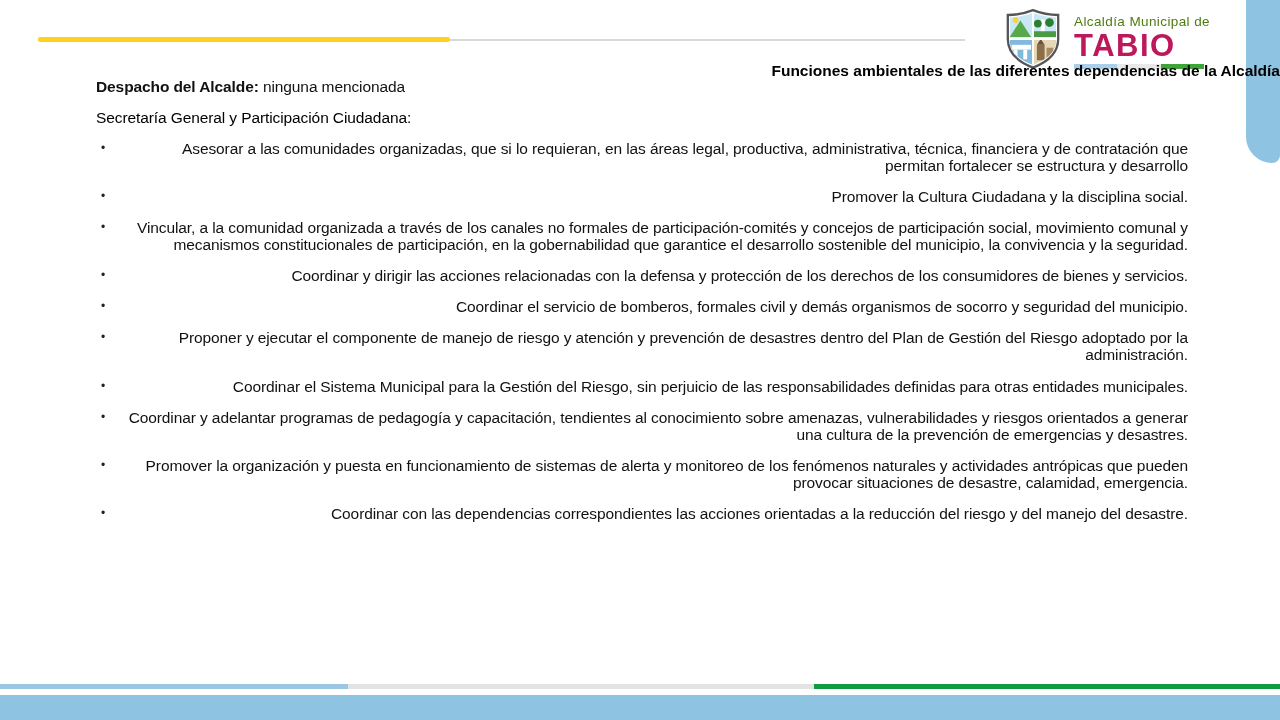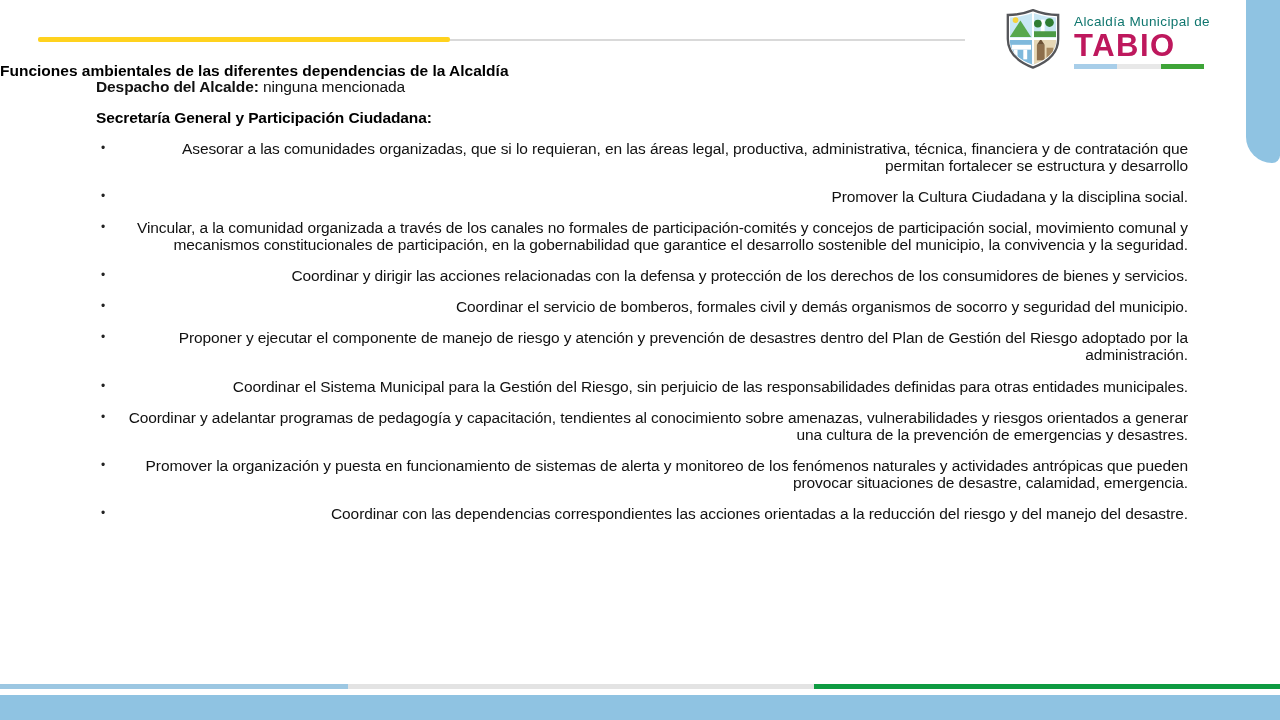--- a/index.html
+++ b/index.html
@@ -9,31 +9,31 @@
   }
   
   .top-yellow{position:absolute;left:38px;top:37px;width:412px;height:5px;background:#FFD21E;border-radius:2px;}
   .top-gray{position:absolute;left:450px;top:39px;width:515px;height:2px;background:#D9D9D9;}
   
   .right-tab{position:absolute;right:0;top:0;width:34px;height:163px;background:#8FC3E2;
     border-bottom-left-radius:34px;border-bottom-right-radius:10px;}
   
   .logo{position:absolute;left:1002px;top:8px;display:flex;align-items:center;gap:10px;}
   .logo-text{display:flex;flex-direction:column;align-items:flex-start;}
-  .logo-line1{font-size:13.5px;color:#0f766e;letter-spacing:.4px;margin-bottom:0;}
+  .logo-line1{font-size:13.5px;color:#4d7c0f;letter-spacing:.4px;margin-bottom:0;}
   .logo-name{font-size:31px;font-weight:bold;color:#be185d;letter-spacing:1.5px;line-height:1;margin-top:1px;}
   .logo-underline{display:flex;width:130px;height:5px;margin-top:3px;}
   .logo-underline span{flex:1;}
   
-  .title{position:absolute;left:0;top:62px;width:100%;text-align:left;
+  .title{position:absolute;left:0;top:62px;width:100%;text-align:right;
     font-size:15.5px;font-weight:bold;color:#000;margin:0;}
   
   .content{position:absolute;left:96px;top:78px;width:1092px;font-size:15.5px;line-height:1.1;letter-spacing:-0.1px;}
   .content p,.content h2{margin:0 0 14px 0;font-size:15.5px;}
-  .content h2{font-weight:bold;color:#000;}
+  .content h2{font-weight:normal;color:#000;}
   .kv b{font-weight:bold;}
   ul.bullets{list-style:none;margin:0;padding:0;}
   ul.bullets li{display:flex;margin:0 0 14px 0;}
   .bullet-dot{flex:0 0 25px;width:25px;padding-left:5px;box-sizing:border-box;font-size:12px;line-height:1.4;color:#222;}
   .bullet-text{flex:1;text-align:right;}
   
   .bottom-thin{position:absolute;left:0;top:684px;width:1280px;height:5px;display:flex;}
   .seg-blue{width:348px;background:#9CC7E2;}
   .seg-gray{width:466px;background:#E3E3E3;}
   .seg-green{width:466px;background:#0E9B41;}

